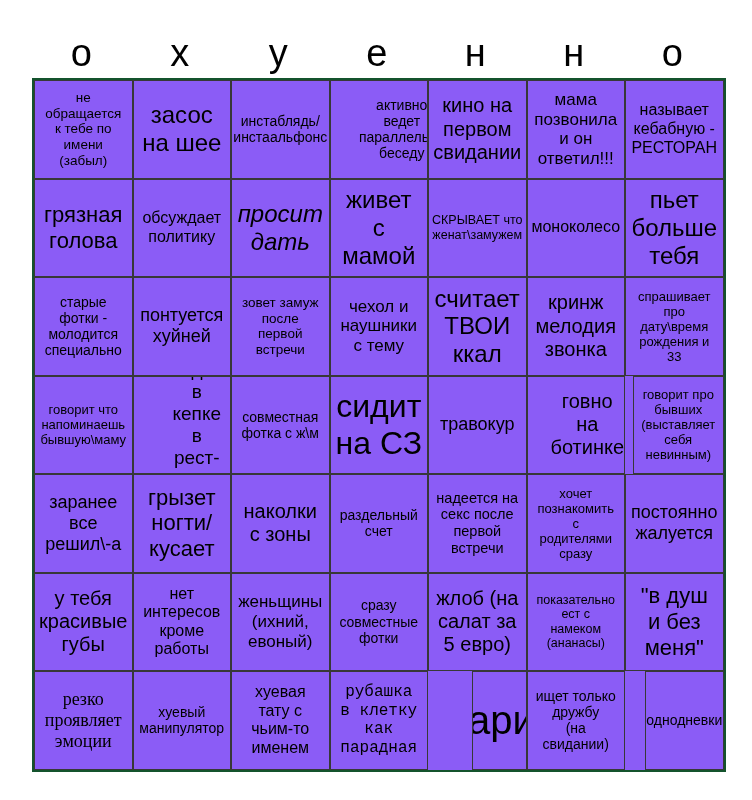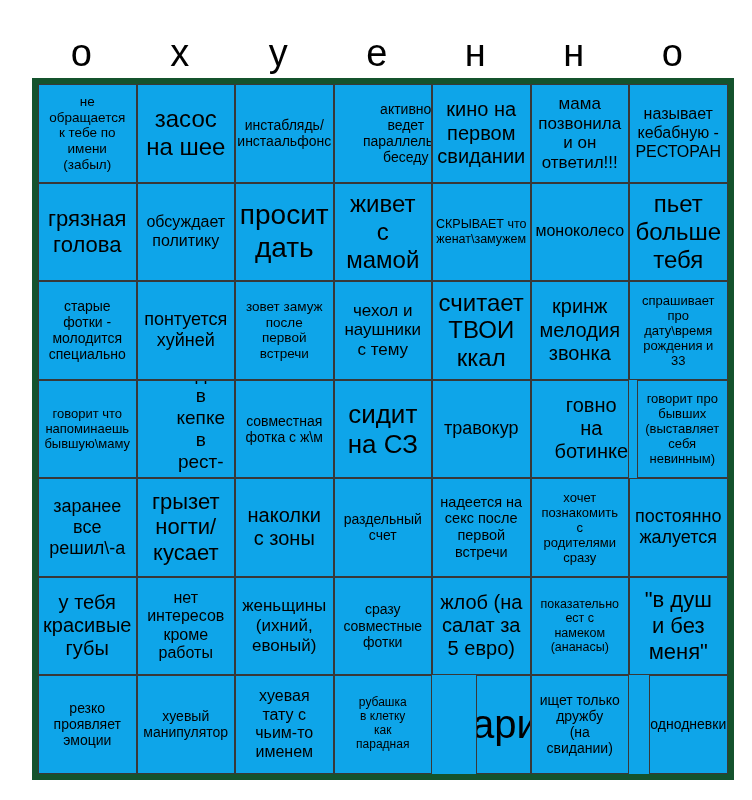--- a/index.html
+++ b/index.html
@@ -27,23 +27,23 @@
   }
   .title-letter {
     font-size: 38px;
     line-height: 1;
     padding-bottom: 6px;
   }
   .grid {
     display: grid;
     grid-template-columns: repeat(7, 98.5px);
     grid-auto-rows: 98.5px;
-    border: 6px solid #14532d;
+    border: 2px solid #14532d;
     width: max-content;
-    background: #0ea5e9;
+    background: #8b5cf6;
   }
   .cell {
     box-sizing: border-box;
     border: 1px solid #383838;
     display: flex;
     align-items: center;
     justify-content: center;
     text-align: center;
     white-space: pre-line;
     line-height: 1.16;
@@ -85,21 +85,21 @@
 позвонила
 и он
 ответил!!!</div>
       <div class="cell" style="font-size: 16px;">называет
 кебабную -
 РЕСТОРАН</div>
       <div class="cell" style="font-size: 22px;">грязная
 голова</div>
       <div class="cell" style="font-size: 16px;">обсуждает
 политику</div>
-      <div class="cell" style="font-size: 28px;">просит
+      <div class="cell" style="font-size: 24px; font-style: italic;">просит
 дать</div>
       <div class="cell" style="font-size: 24px;">живет
 с
 мамой</div>
       <div class="cell" style="font-size: 12.5px;">СКРЫВАЕТ что
 женат\замужем</div>
       <div class="cell" style="font-size: 16px;">моноколесо</div>
       <div class="cell" style="font-size: 24px;">пьет
 больше
 тебя</div>
@@ -128,21 +128,21 @@
 рождения и
 33</div>
       <div class="cell" style="font-size: 13px;">говорит что
 напоминаешь
 бывшую\маму</div>
       <div class="cell" style="font-size: 19px; padding-left: 32px;">сидит в
 кепке в
 рест-ане</div>
       <div class="cell" style="font-size: 14px;">совместная
 фотка с ж\м</div>
-      <div class="cell" style="font-size: 26px;">сидит
+      <div class="cell" style="font-size: 32px;">сидит
 на СЗ</div>
       <div class="cell" style="font-size: 18px;">травокур</div>
       <div class="cell" style="font-size: 20px; padding-left: 25px;">говно
 на
 ботинке</div>
       <div class="cell" style="font-size: 13px; margin-left: 8px;">говорит про
 бывших
 (выставляет
 себя
 невинным)</div>
@@ -183,30 +183,30 @@
       <div class="cell" style="font-size: 20px;">жлоб (на
 салат за
 5 евро)</div>
       <div class="cell" style="font-size: 12.5px;">показательно
 ест с
 намеком
 (ананасы)</div>
       <div class="cell" style="font-size: 22px;">"в душ
 и без
 меня"</div>
-      <div class="cell" style="font-size: 14px;">резко
+      <div class="cell" style="font-size: 18px; font-family: Liberation Serif, serif;">резко
 проявляет
 эмоции</div>
       <div class="cell" style="font-size: 14px;">хуевый
 манипулятор</div>
       <div class="cell" style="font-size: 16px;">хуевая
 тату с
 чьим-то
 именем</div>
-      <div class="cell" style="font-size: 12px;">рубашка
+      <div class="cell" style="font-size: 16px; font-family: Liberation Mono, monospace;">рубашка
 в клетку
 как
 парадная</div>
       <div class="cell" style="font-size: 40px; margin-left: 44px;">парик</div>
       <div class="cell" style="font-size: 14px;">ищет только
 дружбу
 (на
 свидании)</div>
       <div class="cell" style="font-size: 14px; margin-left: 20px;">однодневки</div>
     </div>

